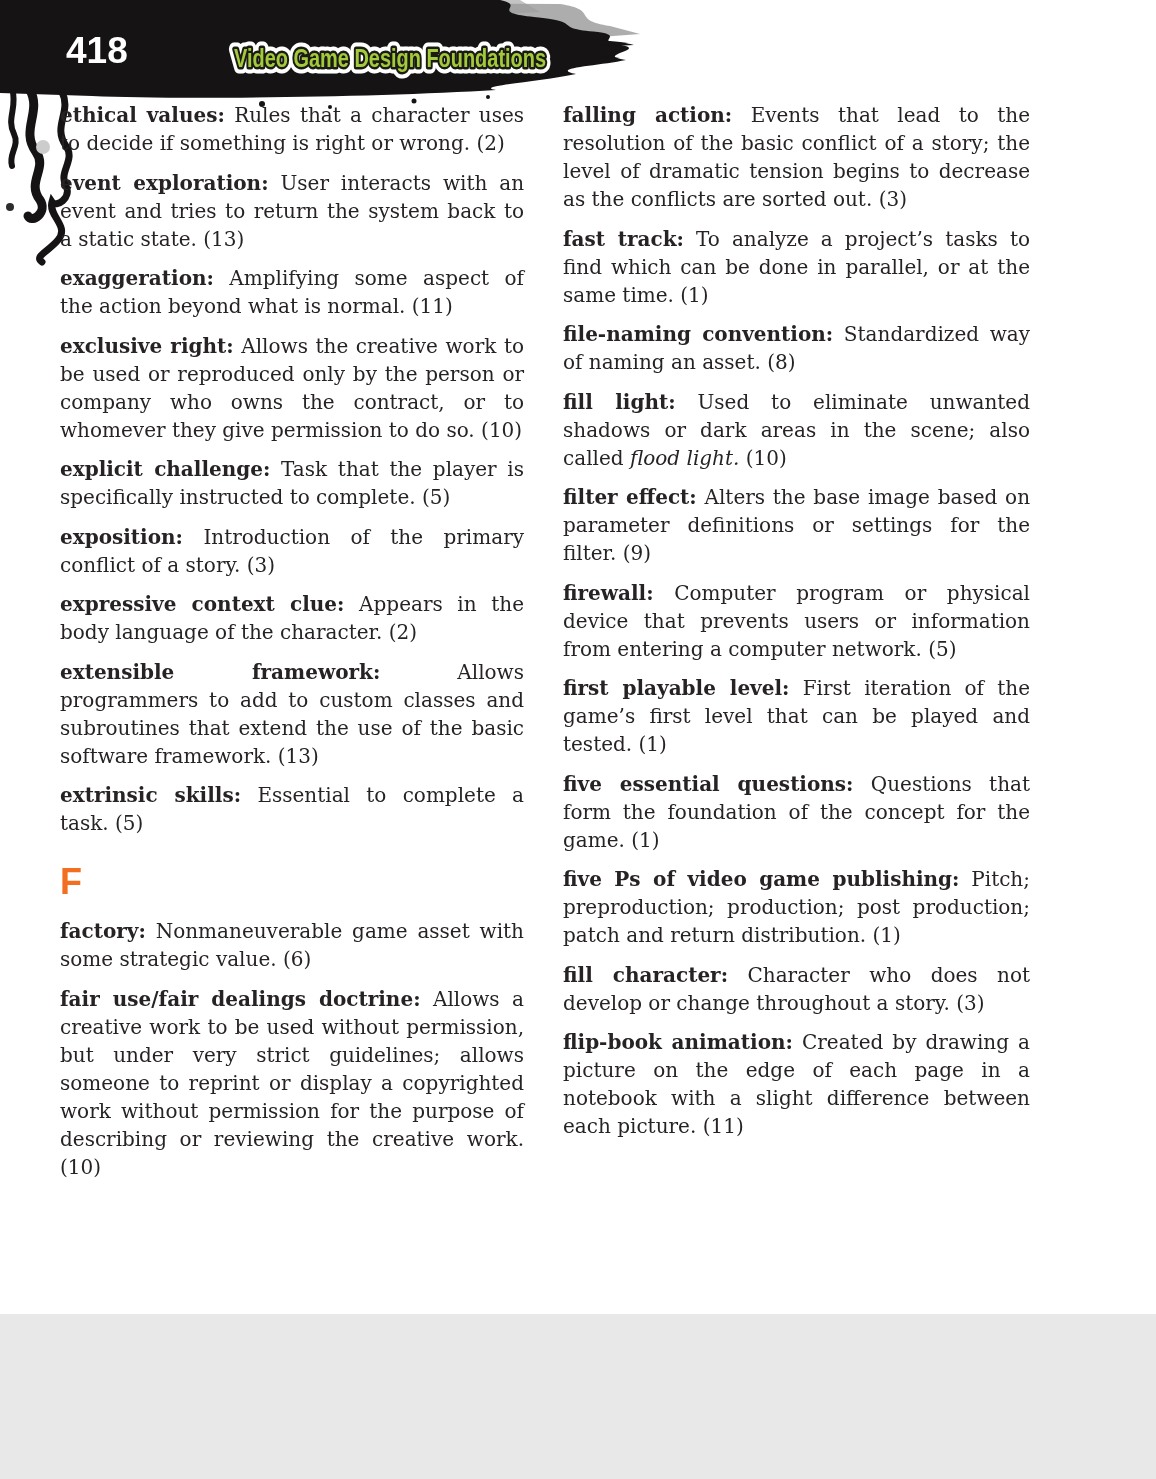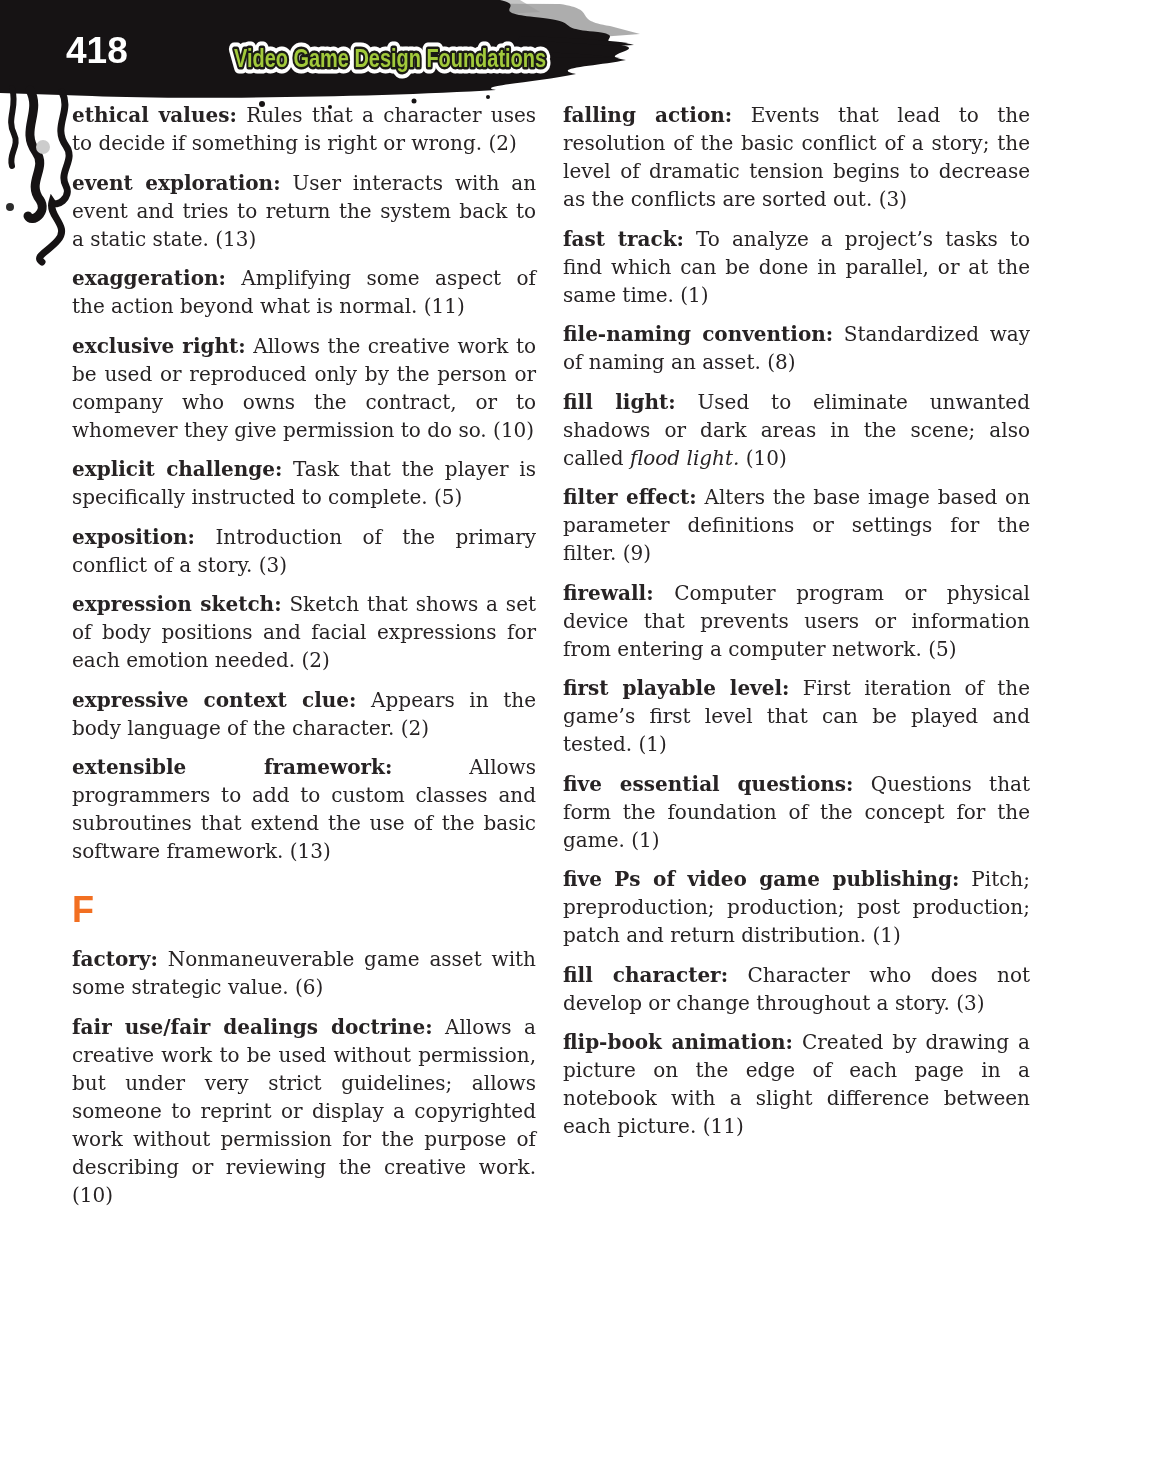--- a/index.html
+++ b/index.html
@@ -1,31 +1,31 @@
 <!DOCTYPE html>
 <html style="--accent_orange: #f26f21; --logo_green: #a2ca3b; --banner_black: #161314; --body_text: #272324;"><head>
 <meta charset="utf-8">
 <style>
   html,body{margin:0;padding:0;background:#e8e8e8;}
   .page{
     position:relative;
-    width:1156px;height:1479px;
+    width:1156px;height:1314px;
     background:#ffffff;
     overflow:hidden;
     font-family:"DejaVu Serif", serif;
   }
   .header-banner{
     position:absolute;top:0;left:0;
     pointer-events:none;
   }
   .glossary-column{
     position:absolute;
     top:101px;
   }
-  .col-0{left:72px;width:464px;}
+  .col-0{left:60px;width:464px;}
   .col-1{left:563px;width:467px;}
   .entry{
     margin:0 0 11.5px 0;
     font-size:20px;
     line-height:28px;
     color:var(--body_text,#272324);
     text-align:justify;
   }
   .entry .term{font-weight:bold;}
   .letter-heading{
@@ -85,23 +85,23 @@
     <text class="banner-title" x="234" y="67" font-size="25" textLength="312" lengthAdjust="spacingAndGlyphs" style="fill:var(--logo_green,#a2ca3b)" stroke="#1b1b14" stroke-width="5" stroke-linejoin="round" paint-order="stroke">Video Game Design Foundations</text>
   </svg>
 
   <div class="glossary-column col-0">
       <p class="entry"><b class="term">ethical values:</b> <span>Rules that a character uses to decide if something is right or wrong.</span><span class="chapter-ref"> (2)</span></p>
       <p class="entry"><b class="term">event exploration:</b> <span>User interacts with an event and tries to return the system back to a static state.</span><span class="chapter-ref"> (13)</span></p>
       <p class="entry"><b class="term">exaggeration:</b> <span>Amplifying some aspect of the action beyond what is normal.</span><span class="chapter-ref"> (11)</span></p>
       <p class="entry"><b class="term">exclusive right:</b> <span>Allows the creative work to be used or reproduced only by the person or company who owns the contract, or to whomever they give permission to do so.</span><span class="chapter-ref"> (10)</span></p>
       <p class="entry"><b class="term">explicit challenge:</b> <span>Task that the player is specifically instructed to complete.</span><span class="chapter-ref"> (5)</span></p>
       <p class="entry"><b class="term">exposition:</b> <span>Introduction of the primary conflict of a story.</span><span class="chapter-ref"> (3)</span></p>
-      <p class="entry"><b class="term">expression sketch:</b> <span>Sketch that shows a set of body positions and facial expressions for each emotion needed.</span><span class="chapter-ref"> (2)</span></p>
       <p class="entry"><b class="term">expressive context clue:</b> <span>Appears in the body language of the character.</span><span class="chapter-ref"> (2)</span></p>
       <p class="entry"><b class="term">extensible framework:</b> <span>Allows programmers to add to custom classes and subroutines that extend the use of the basic software framework.</span><span class="chapter-ref"> (13)</span></p>
+      <p class="entry"><b class="term">extrinsic skills:</b> <span>Essential to complete a task.</span><span class="chapter-ref"> (5)</span></p>
       <h2 class="letter-heading">F</h2>
       <p class="entry"><b class="term">factory:</b> <span>Nonmaneuverable game asset with some strategic value.</span><span class="chapter-ref"> (6)</span></p>
       <p class="entry"><b class="term">fair use/fair dealings doctrine:</b> <span>Allows a creative work to be used without permission, but under very strict guidelines; allows someone to reprint or display a copyrighted work without permission for the purpose of describing or reviewing the creative work.</span><span class="chapter-ref"> (10)</span></p>
     </div>
   <div class="glossary-column col-1">
       <p class="entry"><b class="term">falling action:</b> <span>Events that lead to the resolution of the basic conflict of a story; the level of dramatic tension begins to decrease as the conflicts are sorted out.</span><span class="chapter-ref"> (3)</span></p>
       <p class="entry"><b class="term">fast track:</b> <span>To analyze a project’s tasks to find which can be done in parallel, or at the same time.</span><span class="chapter-ref"> (1)</span></p>
       <p class="entry"><b class="term">file-naming convention:</b> <span>Standardized way of naming an asset.</span><span class="chapter-ref"> (8)</span></p>
       <p class="entry"><b class="term">fill light:</b> <span>Used to eliminate unwanted shadows or dark areas in the scene; also called <i>flood light.</i></span><span class="chapter-ref"> (10)</span></p>
       <p class="entry"><b class="term">filter effect:</b> <span>Alters the base image based on parameter definitions or settings for the filter.</span><span class="chapter-ref"> (9)</span></p>

